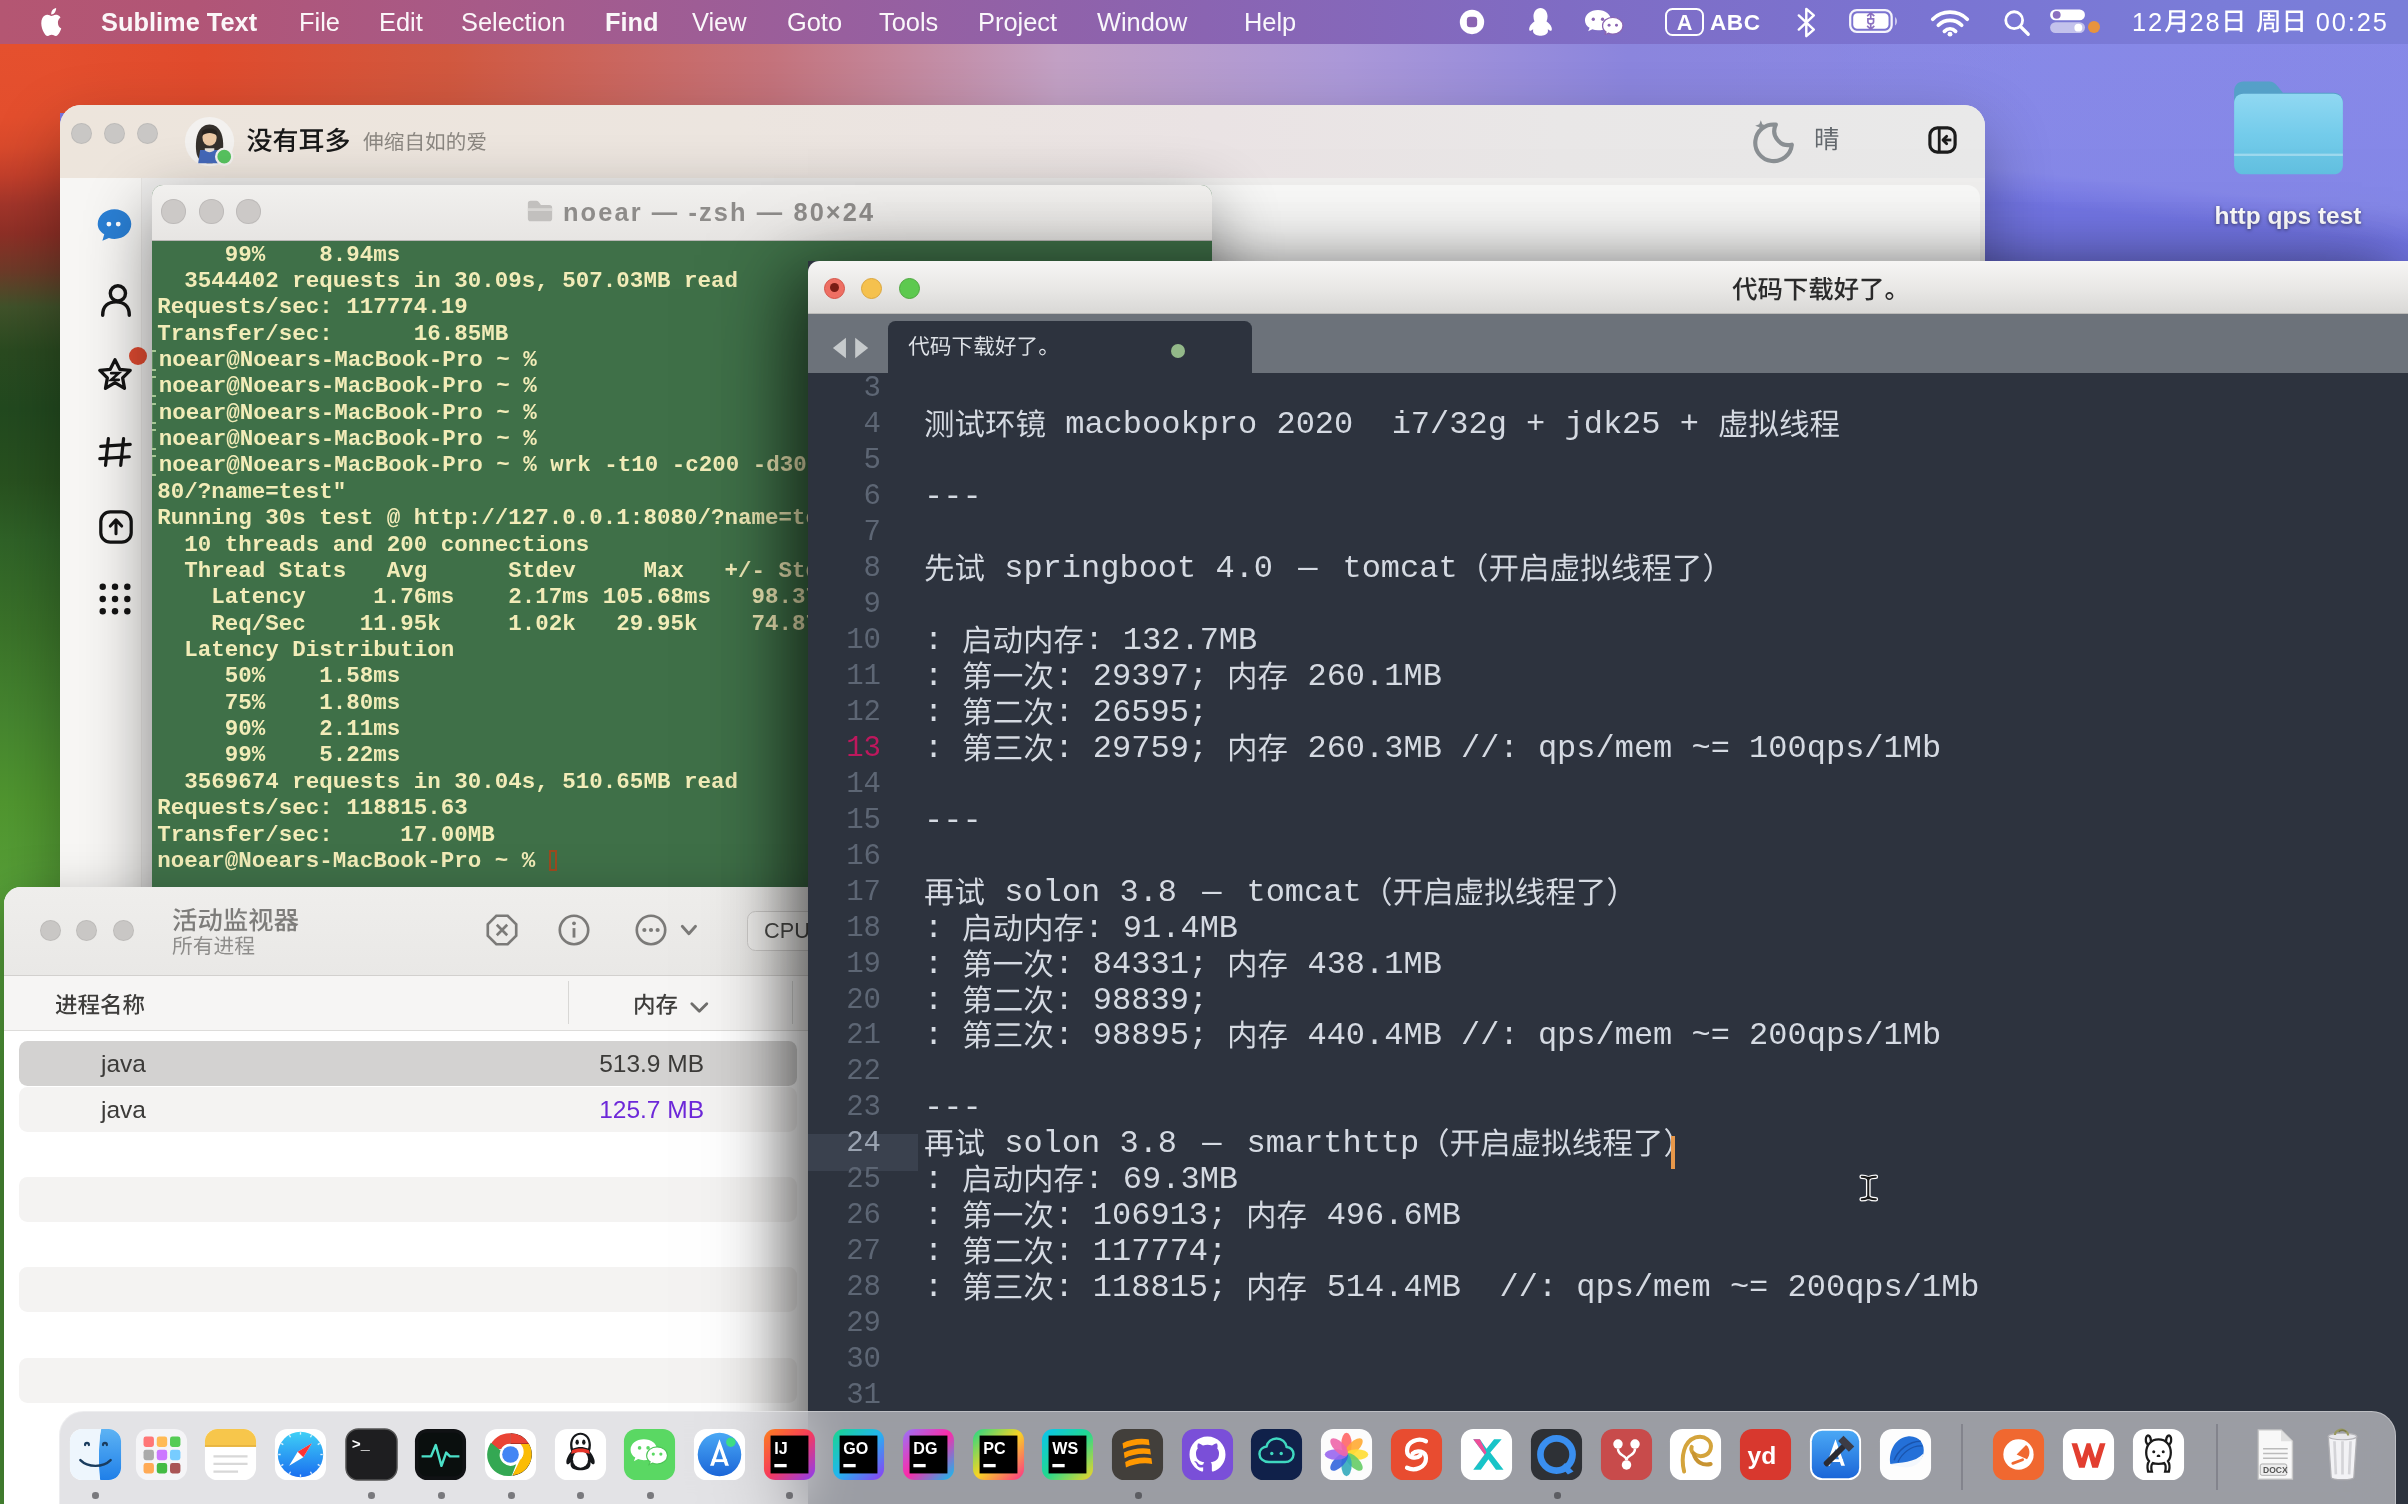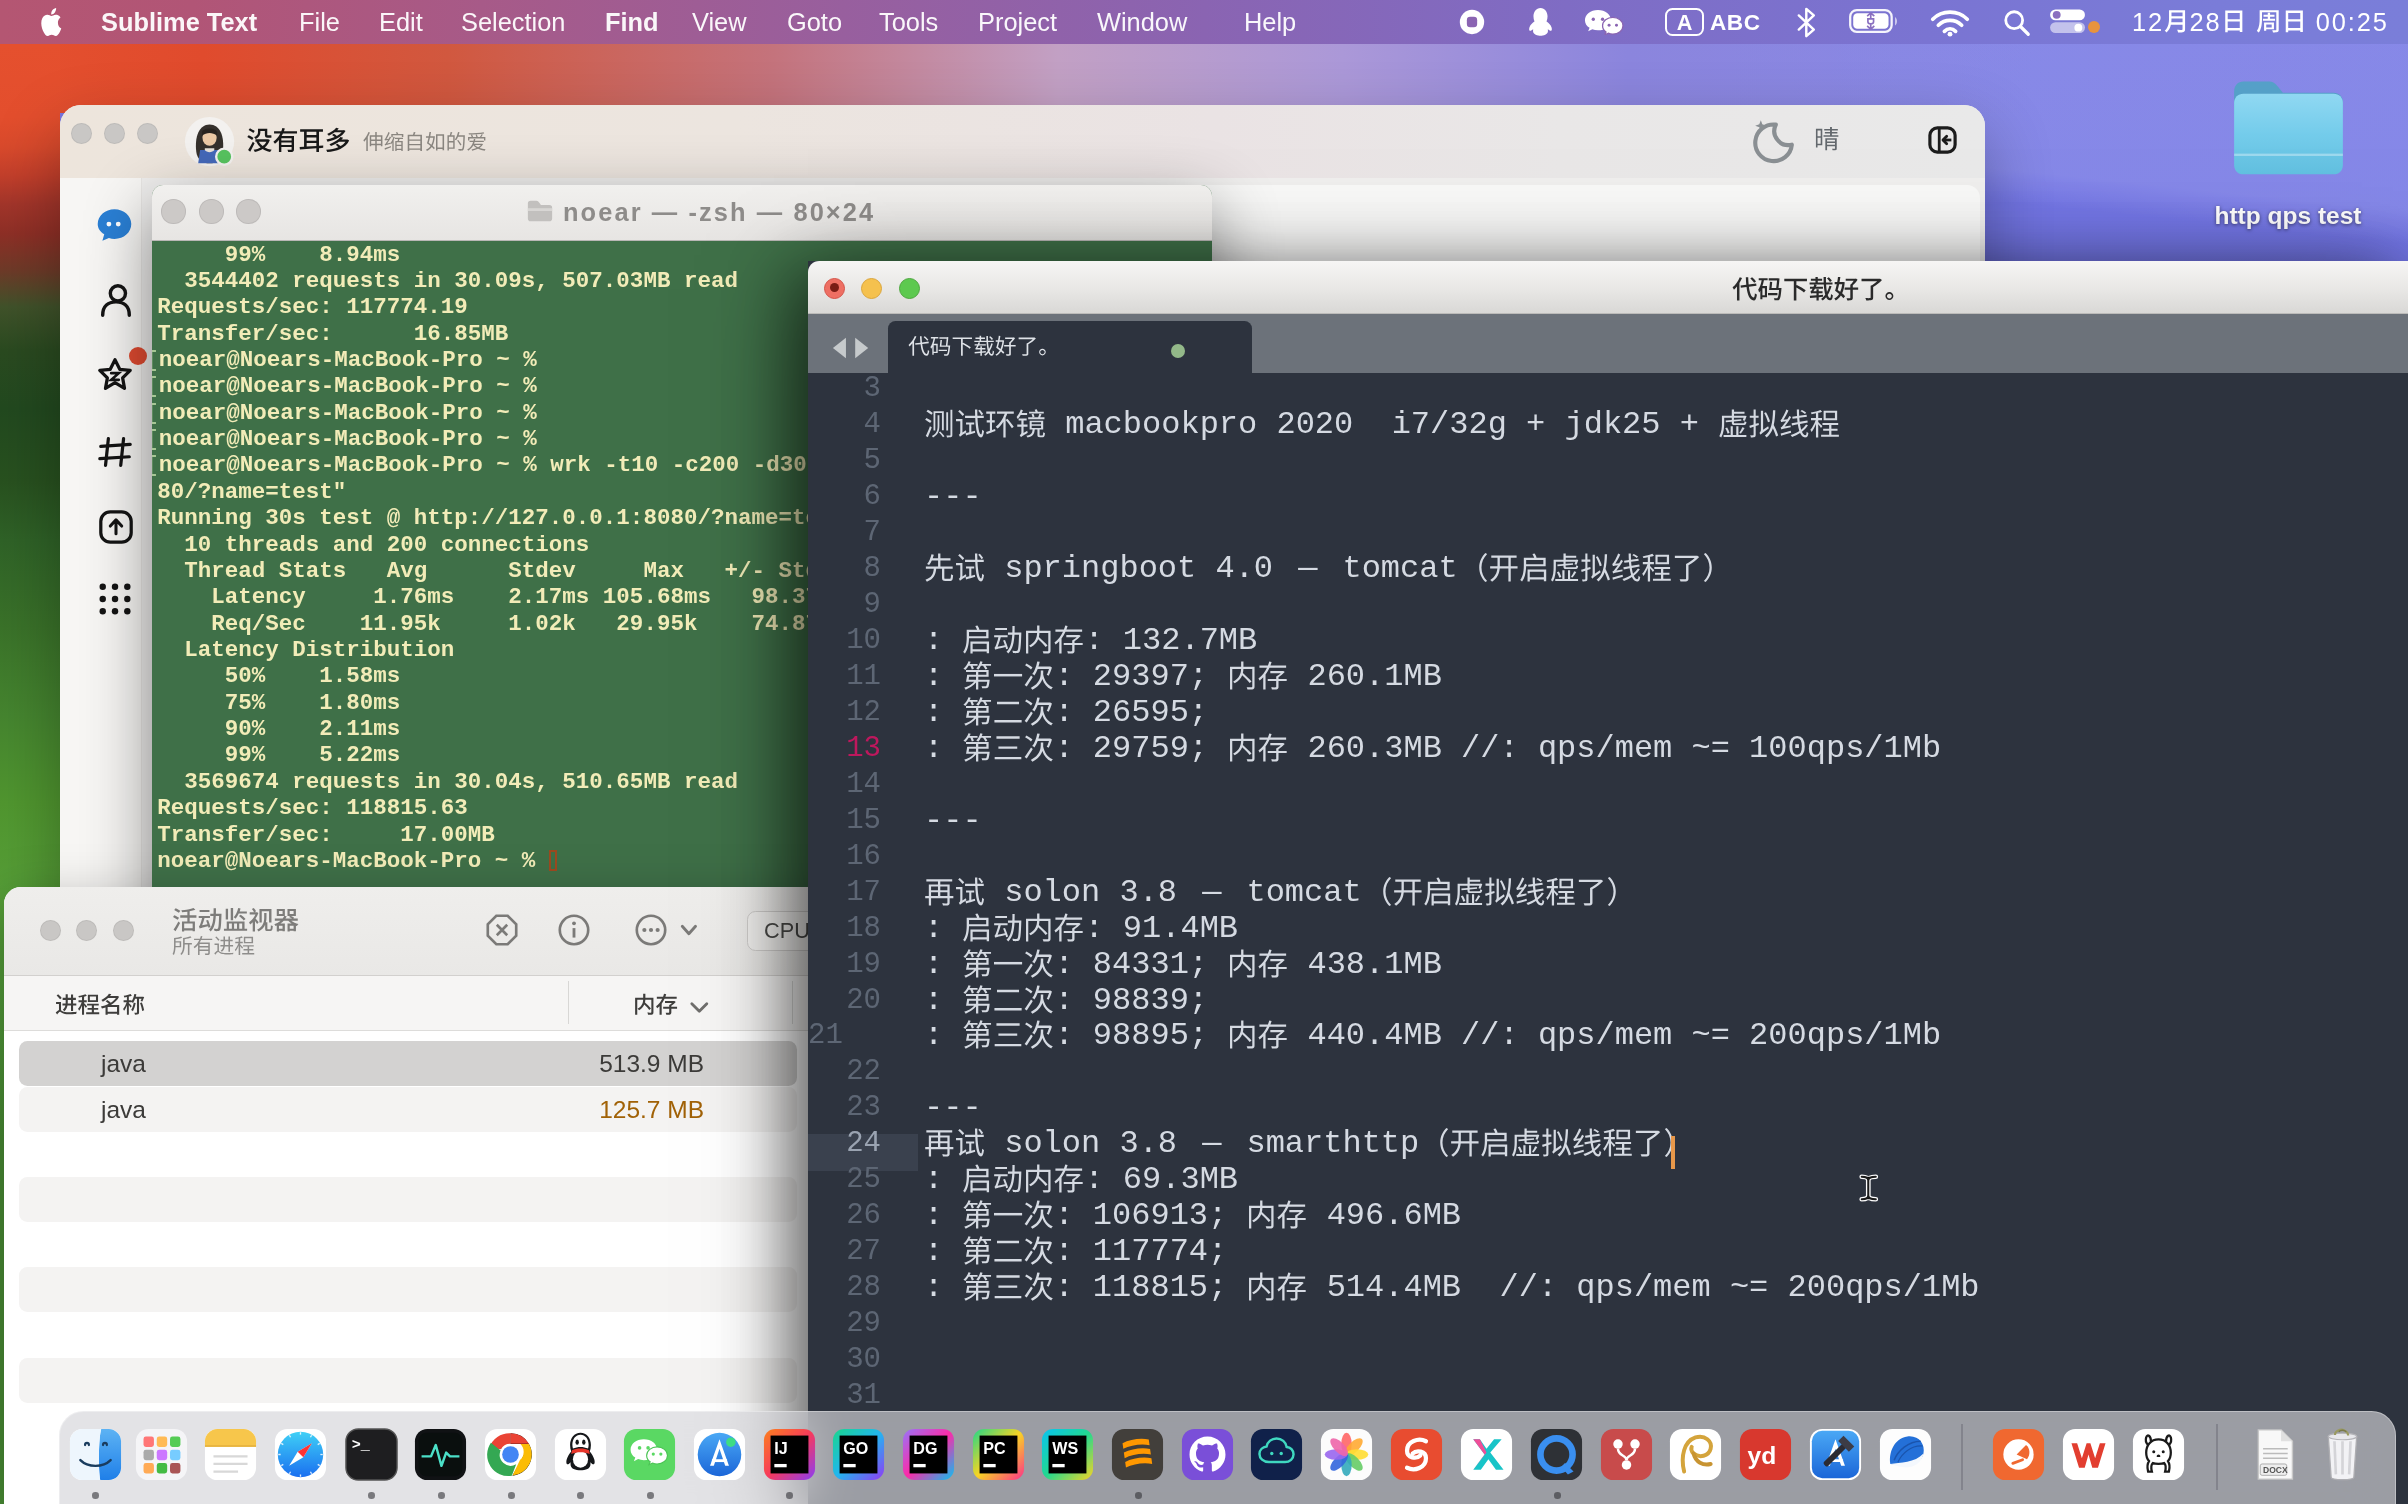--- a/index.html
+++ b/index.html
@@ -189,21 +189,21 @@
 <path d="M4 4 L12 12 L20 4" fill="none" stroke="#6f6e6c" stroke-width="3" stroke-linecap="round" stroke-linejoin="round"></path>
   </svg>
 <div class="abs" style="left:568px;top:981px;width:0.9px;height:43px;background:#d8d7d5"></div>
 <div class="abs" style="left:792px;top:981px;width:0.9px;height:43px;background:#d8d7d5"></div>
 <div class="abs" style="left:19px;top:1041px;width:778px;height:45px;border-radius:8.5px;background:#d3d2d1">
     <div class="abs" style="left:82px;top:9.4px;font-size:24.5px;color:#3c3b39">java</div>
     <div class="abs" style="left:384px;top:9.4px;width:301px;text-align:right;font-size:24.5px;color:#3c3b39">513.9 MB</div>
   </div>
 <div class="abs" style="left:19px;top:1087px;width:778px;height:45px;border-radius:8.5px;background:#f4f3f2">
     <div class="abs" style="left:82px;top:9.4px;font-size:24.5px;color:#3c3b39">java</div>
-    <div class="abs" style="left:384px;top:9.4px;width:301px;text-align:right;font-size:24.5px;color:#a16207">125.7 MB</div>
+    <div class="abs" style="left:384px;top:9.4px;width:301px;text-align:right;font-size:24.5px;color:#6d28d9">125.7 MB</div>
   </div>
 <div class="abs" style="left:19px;top:1177px;width:778px;height:45px;border-radius:8.5px;background:#f4f3f2"></div>
 <div class="abs" style="left:19px;top:1267px;width:778px;height:45px;border-radius:8.5px;background:#f4f3f2"></div>
 <div class="abs" style="left:19px;top:1358px;width:778px;height:45px;border-radius:8.5px;background:#f4f3f2"></div>
 <div class="abs" style="left:808px;top:261px;width:1601px;height:1244px;background:#2d333e;box-shadow:0 28px 94px rgba(0,0,0,0.55),-19px 9.4px 56px rgba(0,0,0,0.35)"></div>
 <div class="abs" style="left:808px;top:261px;width:1601px;height:53px;border-radius:11.3px 0 0 0;background:linear-gradient(180deg,#f6f5f4 0%,#e8e7e5 55%,#d9d8d6 100%);border-bottom:0.9px solid #bcbbb9"></div>
 <div class="abs" style="left:824px;top:278px;width:21px;height:21px;border-radius:50%;background:#ee6f63;border:0.9px solid #d55449"></div>
 <div class="abs" style="left:861px;top:278px;width:21px;height:21px;border-radius:50%;background:#f5c14e;border:0.9px solid #dba63c"></div>
 <div class="abs" style="left:899px;top:278px;width:21px;height:21px;border-radius:50%;background:#5dc94f;border:0.9px solid #4ea73f"></div>
 <div class="abs" style="left:830px;top:283px;width:9.4px;height:9.4px;border-radius:50%;background:#7a1d15"></div>
@@ -333,21 +333,21 @@
       </svg><span>: 84331; </span><svg class="ck" style="width:61px;height:31px;vertical-align:-6.4px;fill:#d5dae2;" viewBox="0 -880 2000 1000">
         <use href="#r5185" x="0"></use>
         <use href="#r5b58" x="1000"></use>
       </svg><span> 438.1MB</span></div>
     <div class="abs" style="left:0px;top:610px;width:73px;text-align:right;color:#5d6674;font-size:29px;line-height:36px">20</div>
     <div class="abs" style="left:116px;top:610px;white-space:pre;line-height:36px"><span>: </span><svg class="ck" style="width:92px;height:31px;vertical-align:-6.4px;fill:#d5dae2;" viewBox="0 -880 3000 1000">
         <use href="#r7b2c" x="0"></use>
         <use href="#r4e8c" x="1000"></use>
         <use href="#r6b21" x="2000"></use>
       </svg><span>: 98839;</span></div>
-    <div class="abs" style="left:0px;top:645px;width:73px;color:#5d6674;font-size:29px;line-height:36px">21</div>
+    <div class="abs" style="left:0px;top:645px;width:73px;text-align:right;color:#5d6674;font-size:29px;line-height:36px">21</div>
     <div class="abs" style="left:116px;top:645px;white-space:pre;line-height:36px"><span>: </span><svg class="ck" style="width:92px;height:31px;vertical-align:-6.4px;fill:#d5dae2;" viewBox="0 -880 3000 1000">
         <use href="#r7b2c" x="0"></use>
         <use href="#r4e09" x="1000"></use>
         <use href="#r6b21" x="2000"></use>
       </svg><span>: 98895; </span><svg class="ck" style="width:61px;height:31px;vertical-align:-6.4px;fill:#d5dae2;" viewBox="0 -880 2000 1000">
         <use href="#r5185" x="0"></use>
         <use href="#r5b58" x="1000"></use>
       </svg><span> 440.4MB //: qps/mem ~= 200qps/1Mb</span></div>
     <div class="abs" style="left:0px;top:681px;width:73px;text-align:right;color:#5d6674;font-size:29px;line-height:36px">22</div>
     <div class="abs" style="left:0px;top:717px;width:73px;text-align:right;color:#5d6674;font-size:29px;line-height:36px">23</div>

